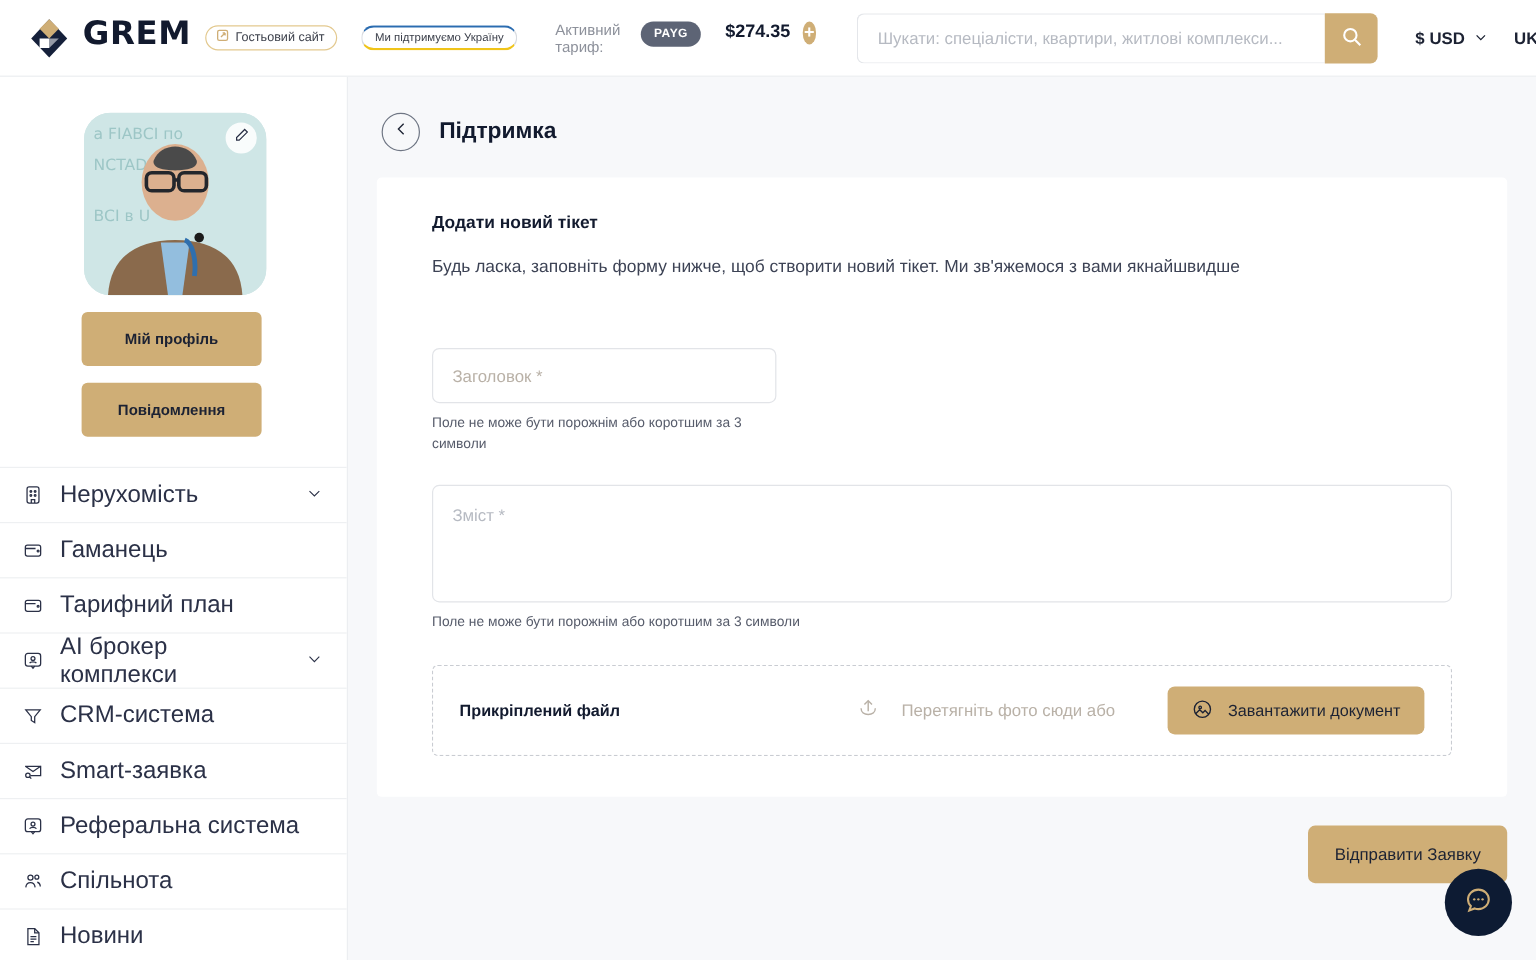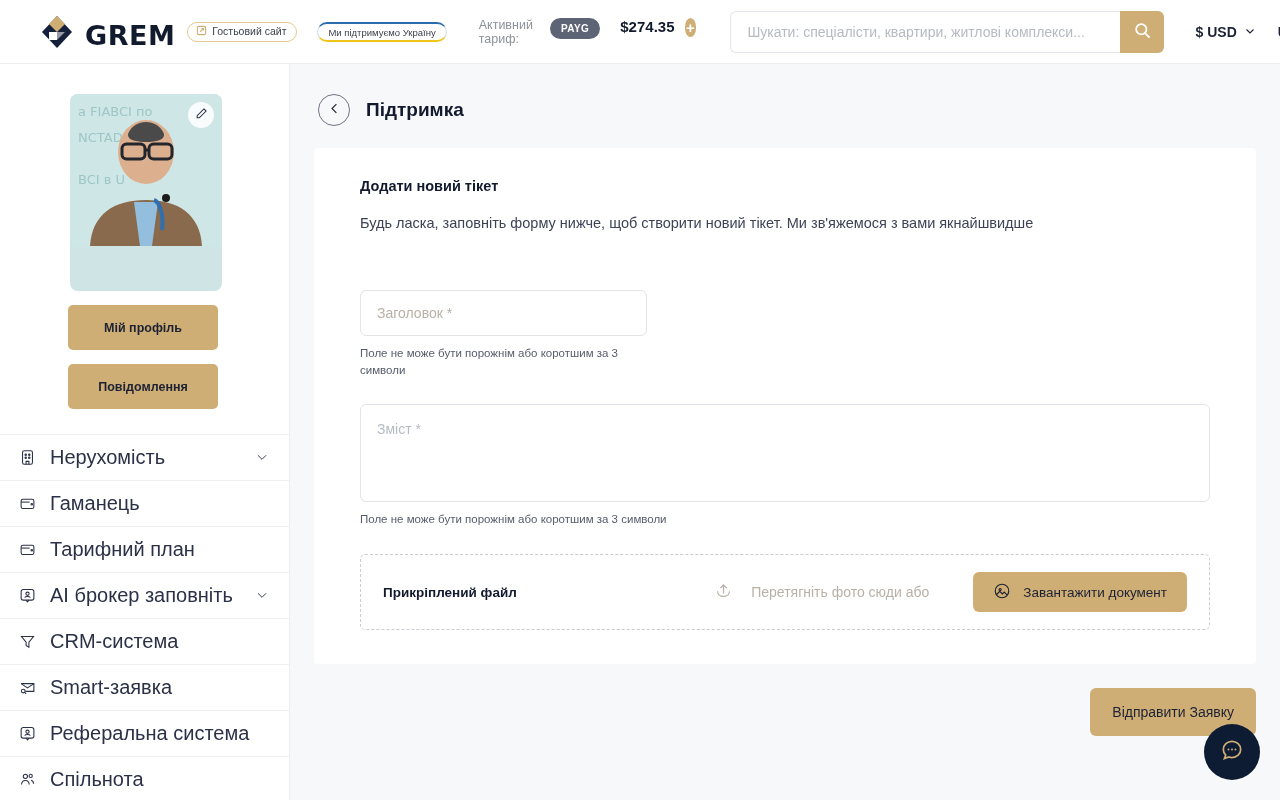--- a/index.html
+++ b/index.html
@@ -10,21 +10,21 @@
     background: #ffffff; overflow: hidden;
   }
   .app { position: relative; width: 1280px; height: 800px; display: flex; flex-direction: column; }
 
   
   .topbar {
     height: 64px; min-height: 64px; width: 100%;
     background: #ffffff; display: flex; align-items: center;
     border-bottom: 1px solid #eceef1; position: relative; z-index: 30;
   }
-  .brand { display: flex; align-items: flex-end; gap: 9px; padding-left: 38px; }
+  .brand { display: flex; align-items: flex-start; gap: 9px; padding-left: 22px; }
   .brand-mark { width: 38px; height: 38px; position: relative; }
   .brand-name {
     font-size: 27px; font-weight: bold; letter-spacing: .5px;
     color: #121a2e; font-family: "DejaVu Sans", sans-serif;
   }
   .brand-badges { display: flex; flex-direction: row; gap: 20px; margin-left: 12px; }
   .badge-guest {
     border: 1px solid #e3c98f; border-radius: 11px;
     padding: 2px 10px 3px 8px; font-size: 10.5px; color: #3b3f4a;
     display: flex; align-items: center; gap: 5px; background: #fff; white-space: nowrap;
@@ -87,21 +87,21 @@
   
   .body-row { display: flex; flex: 1; min-height: 0; }
 
   
   .sidebar {
     width: 290px; min-width: 290px; background: #fff;
     border-right: 1px solid #eceef1; overflow: hidden;
   }
   .profile-card { padding: 30px 72px 0 70px; }
   .profile-photo {
-    width: 152px; height: 197px; border-radius: 8px; overflow: hidden;
+    width: 152px; height: 152px; border-radius: 22px; overflow: hidden;
     position: relative; background: #cfe4e4;
   }
   .edit-pencil {
     position: absolute; top: 8px; right: 8px; width: 26px; height: 26px;
     border-radius: 50%; background: rgba(255,255,255,.88);
     display: flex; align-items: center; justify-content: center; cursor: pointer;
   }
   .side-btn {
     display: block; width: 150px; margin: 14px 0 0 -2px; height: 45px;
     background: #cfae76; border: none; border-radius: 5px;
@@ -355,21 +355,21 @@
 
         <div class="nav-item">
           <span class="nav-ico">
             <svg width="17" height="17" viewBox="0 0 24 24" fill="none" stroke="#2b3147" stroke-width="1.5">
               <rect x="3" y="3.5" width="18" height="15" rx="3"></rect>
                 <circle cx="12" cy="9.5" r="2.3"></circle>
               <path d="M8 15c1-2 7-2 8 0"></path>
                 <path d="M10 18.5l2 2.5 2-2.5"></path>
             </svg>
           </span>
-          <span class="nav-label">AI брокер заповніть</span>
+          <span class="nav-label">AI брокер комплекси</span>
           <span>
             <svg width="14" height="14" viewBox="0 0 24 24" fill="none" stroke="#2b3147" stroke-width="1.6">
                 <path d="M5 9l7 7 7-7"></path>
               </svg>
           </span>
         </div>
 
         <div class="nav-item">
           <span class="nav-ico">
             <svg width="17" height="17" viewBox="0 0 24 24" fill="none" stroke="#2b3147" stroke-width="1.5">

